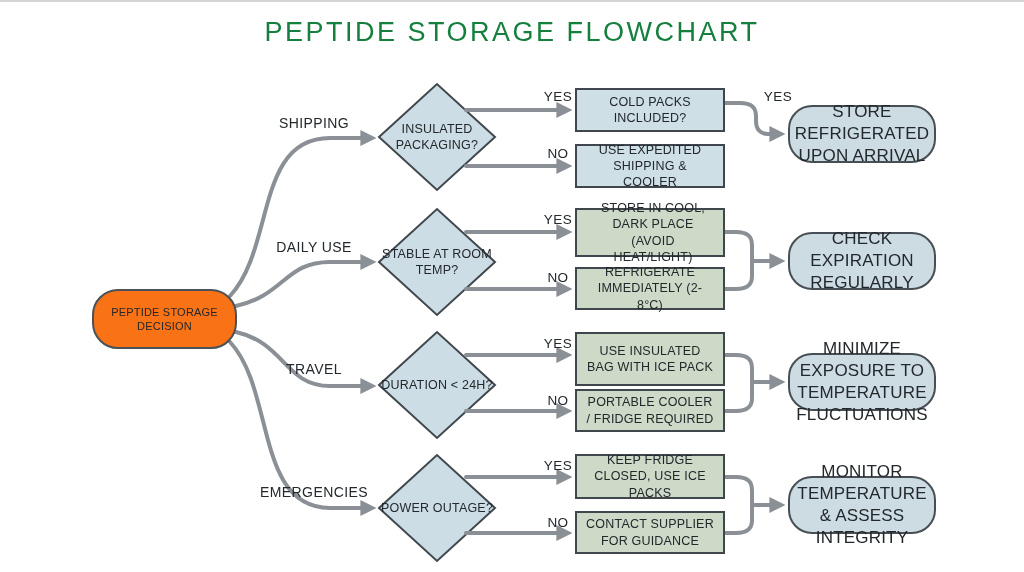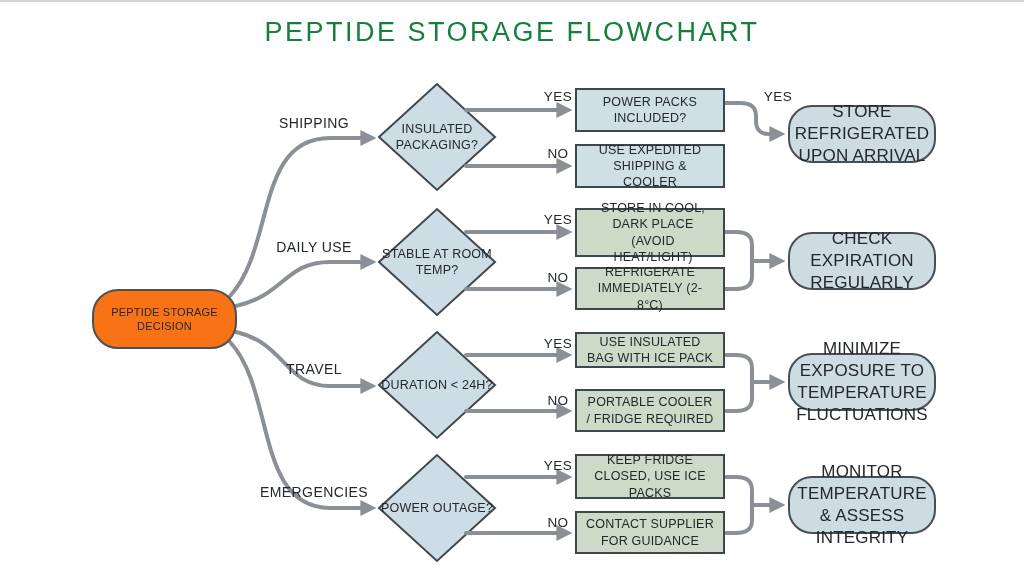--- a/index.html
+++ b/index.html
@@ -85,25 +85,25 @@
   <div class="yn-label" style="left:512px;top:89px;">YES</div>
   <div class="yn-label" style="left:512px;top:146px;">NO</div>
   <div class="yn-label" style="left:732px;top:89px;">YES</div>
   <div class="yn-label" style="left:512px;top:212px;">YES</div>
   <div class="yn-label" style="left:512px;top:270px;">NO</div>
   <div class="yn-label" style="left:512px;top:336px;">YES</div>
   <div class="yn-label" style="left:512px;top:393px;">NO</div>
   <div class="yn-label" style="left:512px;top:458px;">YES</div>
   <div class="yn-label" style="left:512px;top:515px;">NO</div>
 
-  <div class="node rect" style="top:88px;height:44px;">POWER PACKS INCLUDED?</div>
+  <div class="node rect" style="top:88px;height:44px;">COLD PACKS INCLUDED?</div>
   <div class="node rect" style="top:144px;height:44px;">USE EXPEDITED SHIPPING &amp; COOLER</div>
   <div class="node rect green" style="top:208px;height:49px;padding-left:14px;">STORE IN COOL, DARK PLACE (AVOID HEAT/LIGHT)</div>
   <div class="node rect green" style="top:267px;height:43px;">REFRIGERATE IMMEDIATELY (2-8°C)</div>
-  <div class="node rect green" style="top:332px;height:36px;">USE INSULATED BAG WITH ICE PACK</div>
+  <div class="node rect green" style="top:332px;height:54px;">USE INSULATED BAG WITH ICE PACK</div>
   <div class="node rect green" style="top:389px;height:43px;">PORTABLE COOLER / FRIDGE REQUIRED</div>
   <div class="node rect green" style="top:454px;height:45px;">KEEP FRIDGE CLOSED, USE ICE PACKS</div>
   <div class="node rect green" style="top:511px;height:43px;">CONTACT SUPPLIER FOR GUIDANCE</div>
 
   <div class="node terminal" style="top:105px;">STORE REFRIGERATED UPON ARRIVAL</div>
   <div class="node terminal" style="top:232px;">CHECK EXPIRATION REGULARLY</div>
   <div class="node terminal" style="top:476px;">MONITOR TEMPERATURE &amp; ASSESS INTEGRITY</div>
   <div class="node terminal" style="top:353px;">MINIMIZE EXPOSURE TO TEMPERATURE FLUCTUATIONS</div>
 </div>
 

